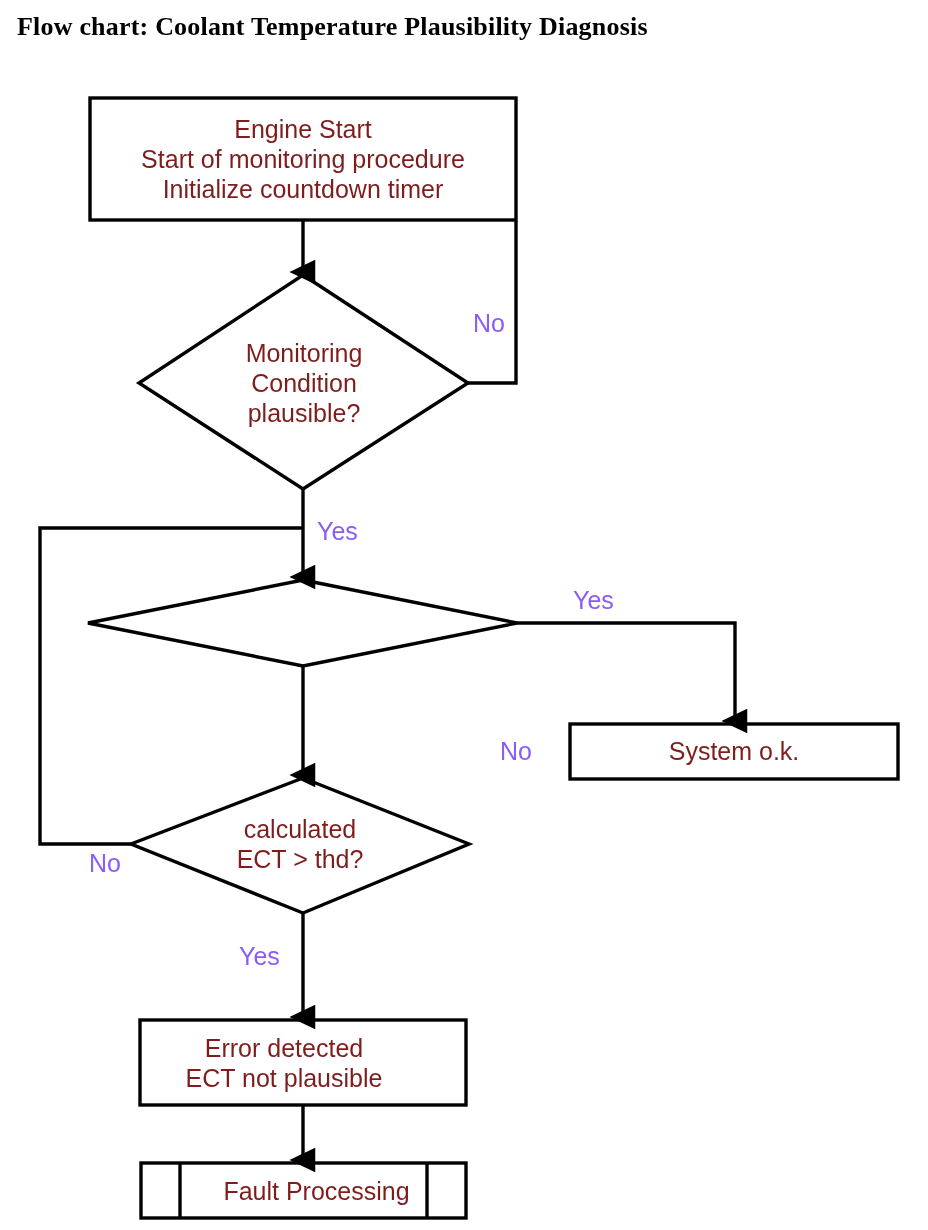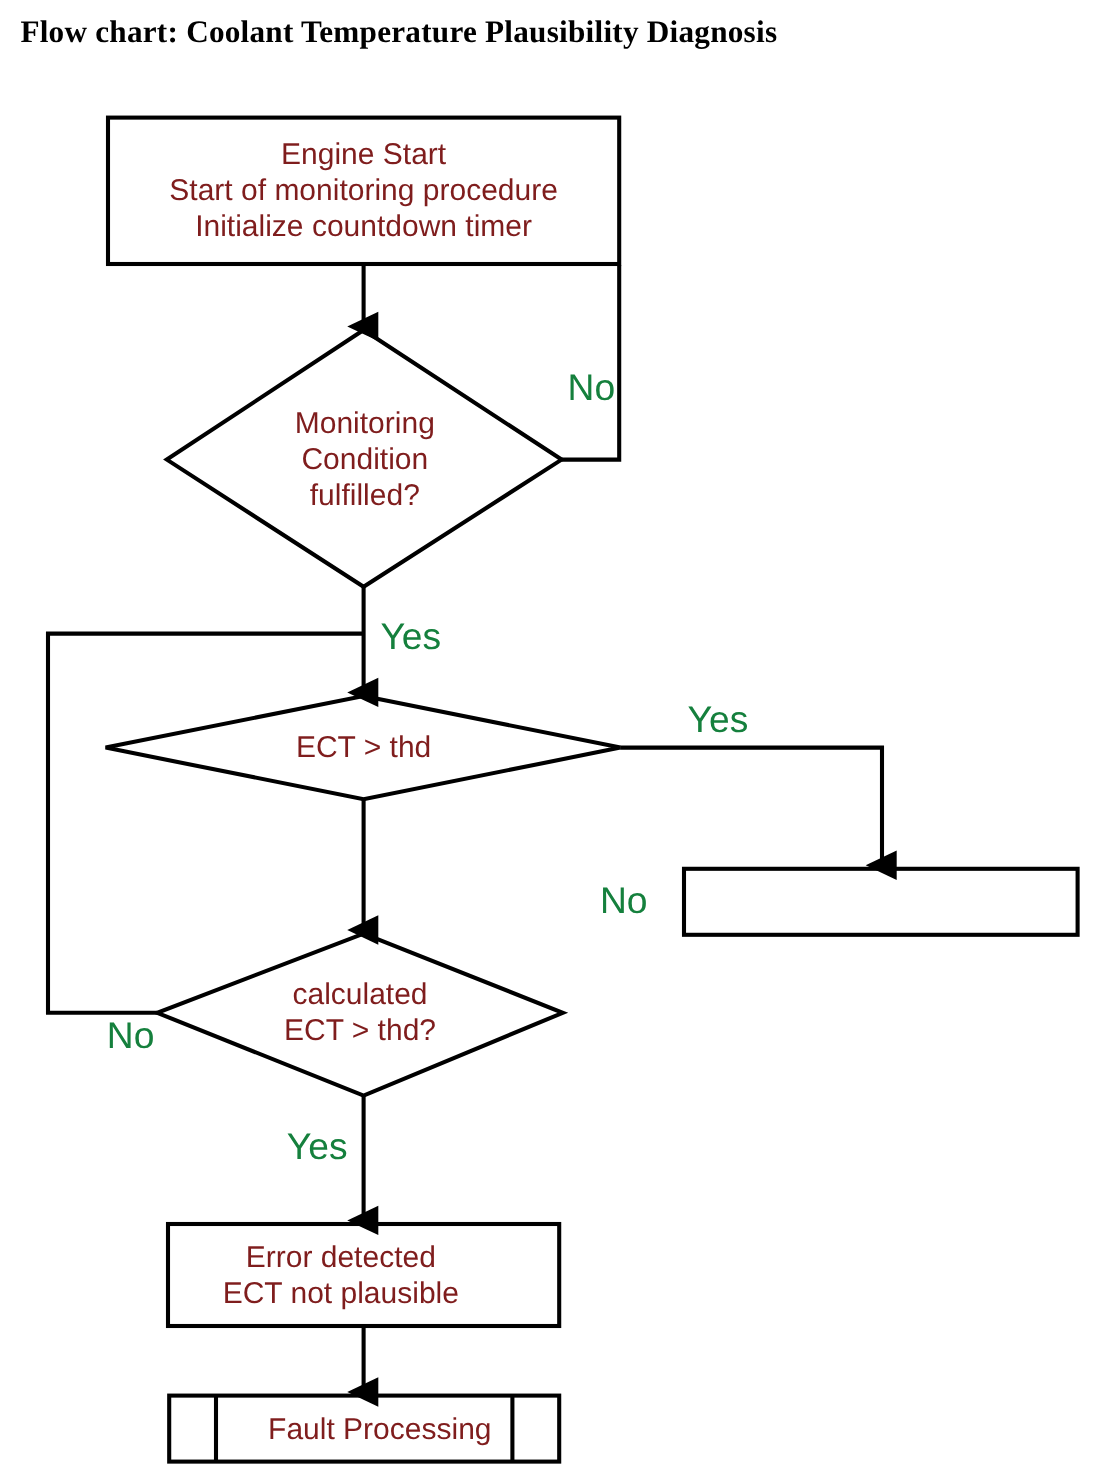--- a/index.html
+++ b/index.html
@@ -39,23 +39,23 @@
     color: #7f1d1d;
     font-family: "Liberation Sans", sans-serif;
     font-size: 25px;
     line-height: 30px;
     text-align: center;
     white-space: pre;
     pointer-events: none;
   }
   .edge-label {
     position: absolute;
-    color: #15803d;
+    color: #8b5cf6;
     font-family: "Liberation Sans", sans-serif;
-    font-size: 31px;
+    font-size: 25px;
     line-height: 28px;
     white-space: pre;
   }
 </style>
 </head>
 <body>
 
 <div id="page">
 
   <div id="chart-title">Flow chart: Coolant Temperature Plausibility Diagnosis</div>
@@ -102,27 +102,27 @@
       <line x1="303" y1="1105" x2="303" y2="1160" marker-end="url(#arrowhead)"></line>
     </g>
   </svg>
 
   <div class="node-text" style="left:90px; top:114px; width:426px;">Engine Start
 Start of monitoring procedure
 Initialize countdown timer</div>
 
   <div class="node-text" style="left:139px; top:338px; width:330px;">Monitoring
 Condition
-fulfilled?</div>
+plausible?</div>
 
-  <div class="node-text" style="left:88px; top:608px; width:430px;">ECT &gt; thd</div>
 
   <div class="node-text" style="left:131px; top:814px; width:338px;">calculated
 ECT &gt; thd?</div>
 
+  <div class="node-text" style="left:570px; top:736px; width:328px;">System o.k.</div>
 
   <div class="node-text" style="left:140px; top:1033px; width:288px;">Error detected
 ECT not plausible</div>
 
   <div class="node-text" style="left:180px; top:1176px; width:273px;">Fault Processing</div>
 
   <div class="edge-label" style="left:473px; top:309px;">No</div>
 
   <div class="edge-label" style="left:317px; top:517px;">Yes</div>
 

